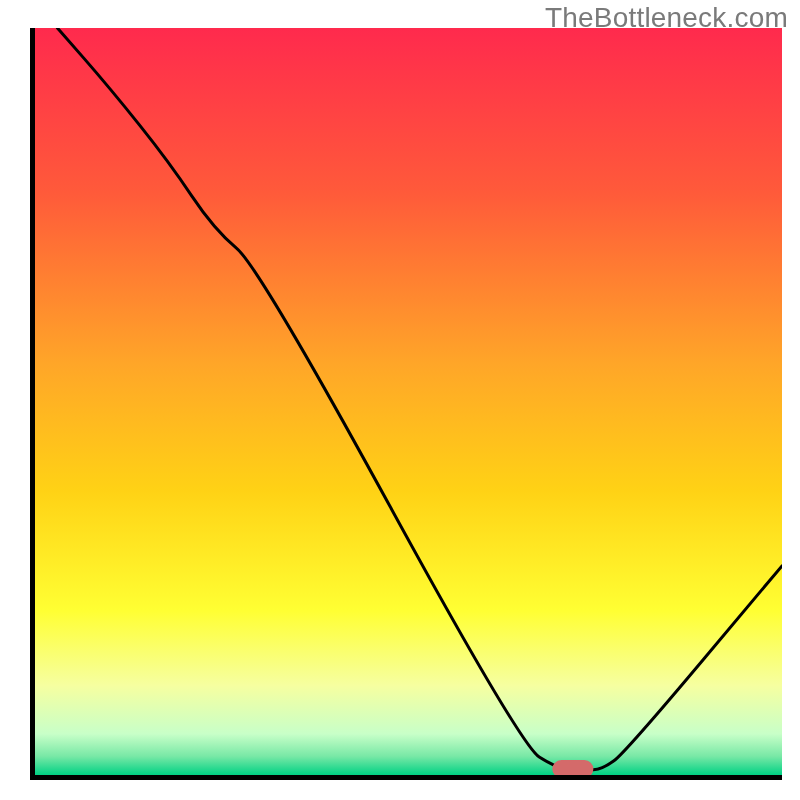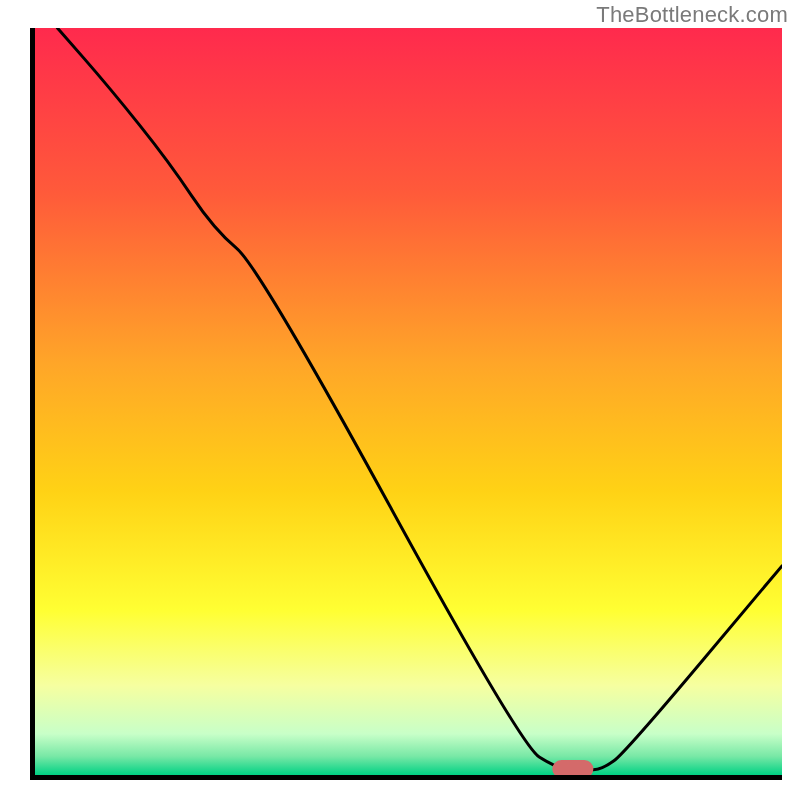--- a/index.html
+++ b/index.html
@@ -13,21 +13,21 @@
   .container {
     position: relative;
     width: 800px;
     height: 800px;
   }
   .watermark {
     position: absolute;
     top: 2px;
     right: 12px;
     color: #7a7a7a;
-    font-size: 22px;
+    font-size: 28px;
     font-weight: 500;
     letter-spacing: 0.2px;
   }
   .plot-area {
     position: absolute;
     left: 30px;
     top: 28px;
     width: 752px;
     height: 752px;
     border-left: 5px solid #000;

